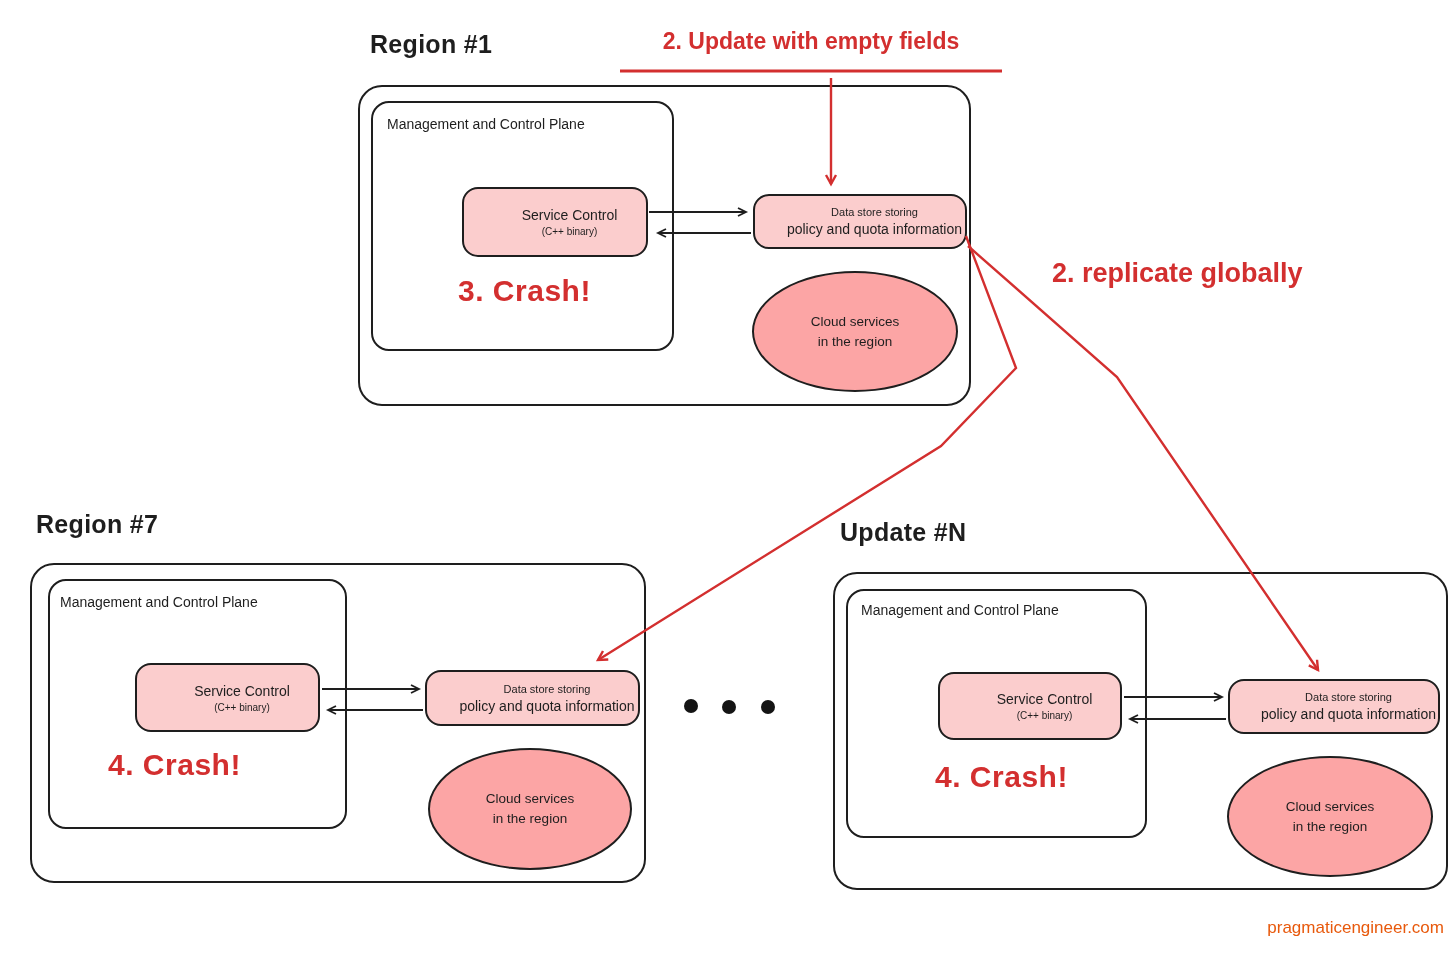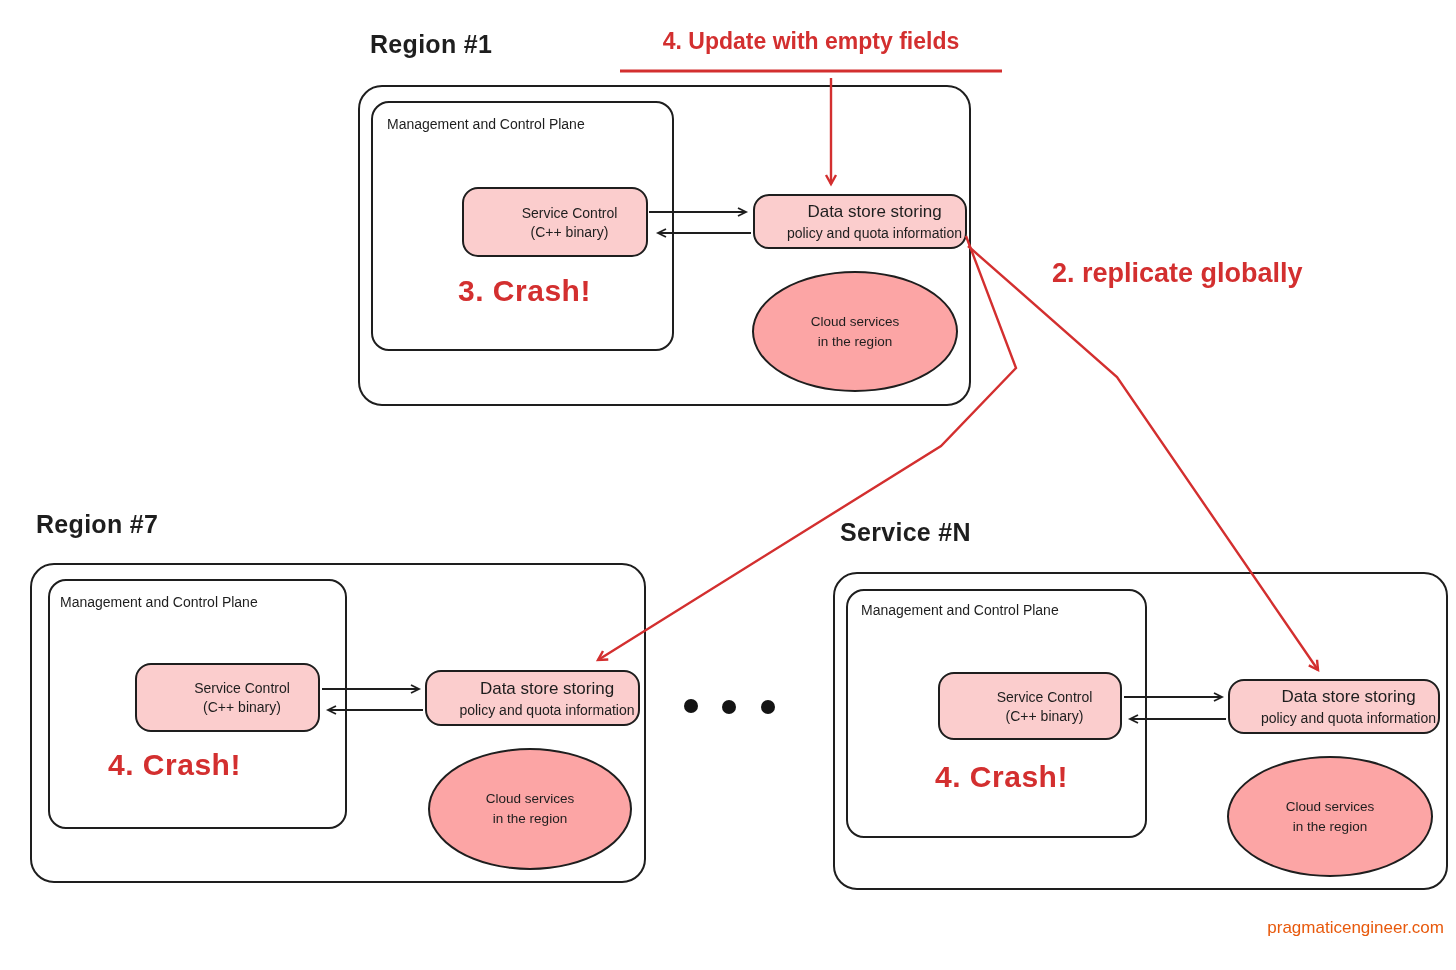--- a/index.html
+++ b/index.html
@@ -18,22 +18,22 @@
   .outer{border-radius:24px;}
   .inner{border-radius:18px;}
   .pill{
     position:absolute;border:2px solid var(--ink);background:var(--pink);
     border-radius:16px;box-sizing:border-box;
     display:flex;flex-direction:column;align-items:center;justify-content:center;
     text-align:center;
     padding-left:29px;
   }
   .pill .l1{font-size:14px;}
-  .pill .l2{font-size:14px;margin-top:3px;}
-  .data .l1{font-size:17px;}
+  .pill .l2{font-size:10px;margin-top:3px;}
+  .data .l1{font-size:11px;}
   .data .l2{font-size:14px;margin-top:3px;}
   .ellipse{
     position:absolute;border:2px solid var(--ink);border-radius:50%;background:#fca5a5;
     box-sizing:border-box;display:flex;flex-direction:column;align-items:center;
     justify-content:center;text-align:center;font-size:13.5px;line-height:1.45;
   }
   .title{position:absolute;font-size:25px;font-weight:700;letter-spacing:.3px;white-space:nowrap;}
   .plane-label{position:absolute;font-size:14px;white-space:nowrap;}
   .crash{position:absolute;font-size:30px;font-weight:700;color:var(--red);white-space:nowrap;letter-spacing:.5px;}
   .note{position:absolute;color:var(--red);font-weight:700;white-space:nowrap;}
@@ -79,39 +79,39 @@
   <div class="crash" style="left:108px;top:748px;">4. Crash!</div>
   <div class="pill data" style="left:425px;top:670px;width:215px;height:56px;">
     <span class="l1">Data store storing</span>
     <span class="l2">policy and quota information</span>
   </div>
   <div class="ellipse" style="left:428px;top:748px;width:204px;height:122px;">
     <span>Cloud services</span>
     <span>in the region</span>
   </div>
 
-  <div class="title" style="left:840px;top:518px;">Service #N</div>
+  <div class="title" style="left:840px;top:518px;">Update #N</div>
   <div class="box outer" style="left:833px;top:572px;width:615px;height:318px;"></div>
   <div class="box inner" style="left:846px;top:589px;width:301px;height:249px;"></div>
   <div class="plane-label" style="left:861px;top:602px;">Management and Control Plane</div>
   <div class="pill" style="left:938px;top:672px;width:184px;height:68px;">
     <span class="l1">Service Control</span>
     <span class="l2">(C++ binary)</span>
   </div>
   <div class="crash" style="left:935px;top:760px;">4. Crash!</div>
   <div class="pill data" style="left:1228px;top:679px;width:212px;height:55px;">
     <span class="l1">Data store storing</span>
     <span class="l2">policy and quota information</span>
   </div>
   <div class="ellipse" style="left:1227px;top:756px;width:206px;height:121px;">
     <span>Cloud services</span>
     <span>in the region</span>
   </div>
 
-  <div class="note note1">4. Update with empty fields</div>
+  <div class="note note1">2. Update with empty fields</div>
   <div class="note note2">2. replicate globally</div>
 
   <svg class="overlay" width="1456" height="970" viewBox="0 0 1456 970">
     <defs>
       <marker id="mB" markerWidth="14" markerHeight="14" refX="11" refY="7" orient="auto" markerUnits="userSpaceOnUse">
         <path d="M3,3 L11,7 L3,11" class="stroke-ink" stroke-width="1.8"></path>
       </marker>
       <marker id="mR" markerWidth="16" markerHeight="16" refX="13" refY="8" orient="auto" markerUnits="userSpaceOnUse">
         <path d="M4,3 L13,8 L4,13" class="stroke-red" stroke-width="2.4"></path>
       </marker>

